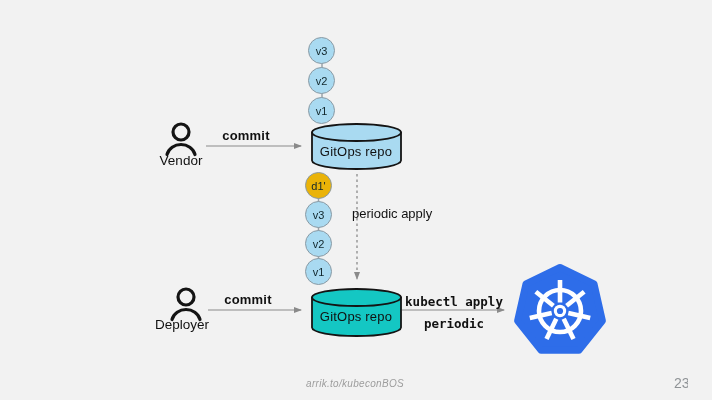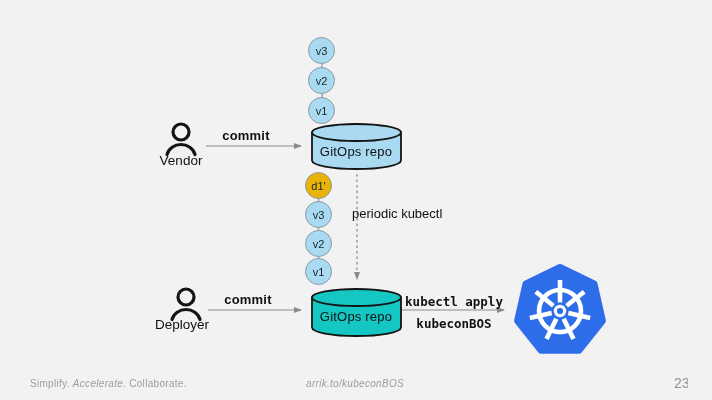--- a/index.html
+++ b/index.html
@@ -94,22 +94,21 @@
 
   <div class="lbl actor-lbl centered" style="left:181px;top:153px;">Vendor</div>
   <div class="lbl actor-lbl centered" style="left:182px;top:317px;">Deployer</div>
 
   <div class="lbl commit-lbl centered" style="left:246px;top:128px;">commit</div>
   <div class="lbl commit-lbl centered" style="left:248px;top:292px;">commit</div>
 
   <div class="lbl repo-lbl centered" style="left:356px;top:144px;">GitOps repo</div>
   <div class="lbl repo-lbl centered" style="left:356px;top:309px;">GitOps repo</div>
 
-  <div class="lbl rebase1" style="left:352px;top:206px;">periodic kubectl</div>
+  <div class="lbl rebase1" style="left:352px;top:206px;">periodic apply</div>
 
   <div class="lbl apply-lbl mono centered" style="left:454px;top:294px;">kubectl apply</div>
-  <div class="lbl apply-lbl mono centered" style="left:454px;top:316px;">kubeconBOS</div>
+  <div class="lbl apply-lbl mono centered" style="left:454px;top:316px;">periodic</div>
 
-  <div class="lbl footer-txt" style="left:30px;top:378px;"><span>Simplify. </span><i>Accelerate</i><span>. Collaborate.</span></div>
   <div class="lbl footer-txt centered" style="left:355px;top:378px;font-style:italic;">arrik.to/kubeconBOS</div>
   <div class="lbl page-num" style="left:674px;top:375px;">23</div>
 
 </div>
 
 </body></html>

